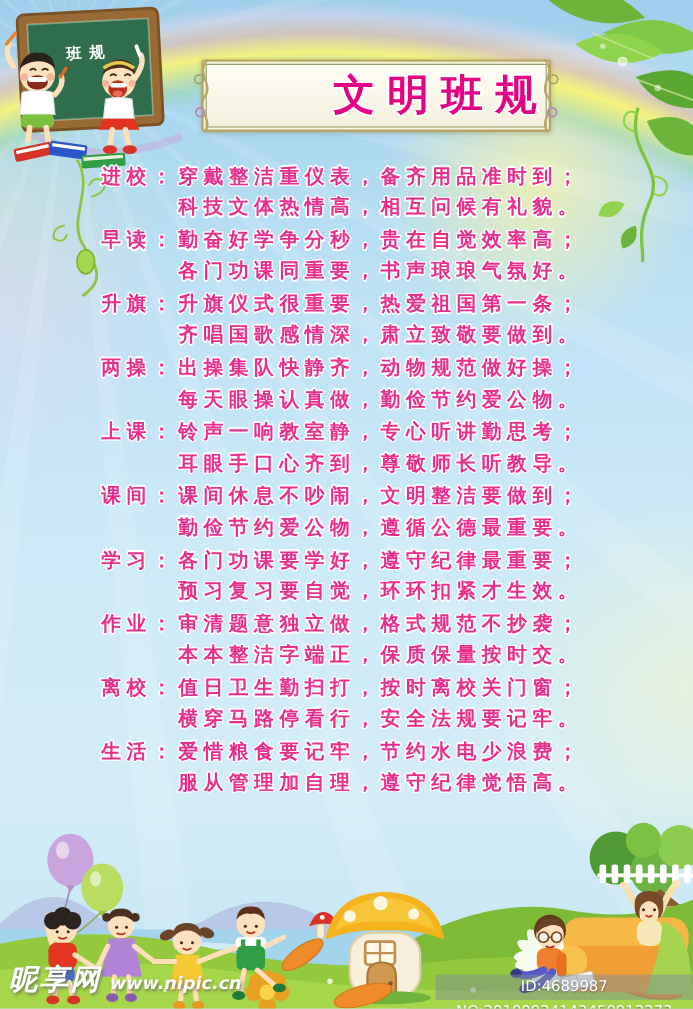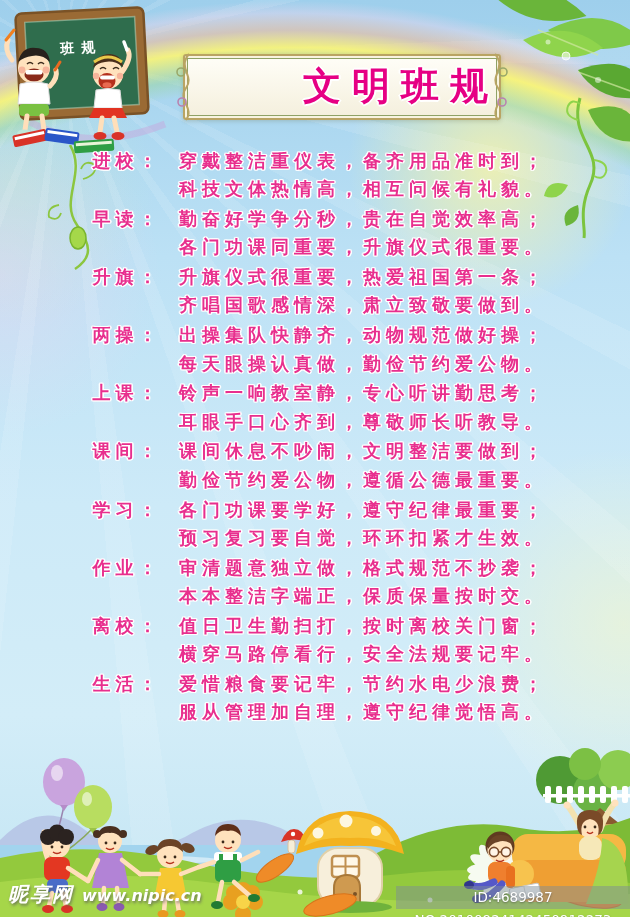--- a/index.html
+++ b/index.html
@@ -28,31 +28,31 @@
   .title-frame{position:absolute;left:183px;top:54px;width:314px;height:62px;
     background:linear-gradient(180deg,#fffef8,#f4efdc);
     border:2px solid #b9a463;border-radius:3px;
     box-shadow:inset 0 0 0 2px #f8f4e0, inset 0 0 0 3px #8fa266, 0 1px 4px rgba(90,90,40,.25);}
   .title-text{font-size:38px;font-weight:bold;color:#e60084;letter-spacing:11px;
     line-height:60px;text-align:right;text-indent:11px;
     text-shadow:-2px 0 #fff,2px 0 #fff,0 -2px #fff,0 2px #fff,-1px -1px #fff,1px 1px #fff,1px -1px #fff,-1px 1px #fff;padding-left:24px;}
   .flourish{position:absolute;top:-6px;}
 
   
-  .rules{position:absolute;left:92px;top:147px;width:472px;text-align:center;}
+  .rules{position:absolute;left:92px;top:147px;width:472px;}
   .rule{display:flex;margin-bottom:1.5px;}
   .rule,.rule *{font-size:18px;font-weight:bold;color:#e82f8e;letter-spacing:5px;line-height:28.3px;
     text-shadow:-1.4px 0 #fff,1.4px 0 #fff,0 -1.4px #fff,0 1.4px #fff,-1px -1px #fff,1px 1px #fff,1px -1px #fff,-1px 1px #fff;}
   .rule-label{width:70px;flex:none;}
   .rule-lines{flex:1;}
 
   
   .watermark{position:absolute;left:8px;bottom:9px;color:#fff;font-style:italic;font-weight:bold;
     text-shadow:1px 2px 3px rgba(90,90,90,.75);z-index:30;white-space:nowrap;}
-  .wm-name{font-size:20px;letter-spacing:2px;text-align:center;}
+  .wm-name{font-size:26px;letter-spacing:2px;text-align:center;}
   .wm-url{font-size:16px;margin-left:8px;}
   .id-badge{position:absolute;right:0;bottom:8px;width:234px;height:23px;z-index:30;
     background:rgba(125,140,150,.48);color:#fff;font-size:13.5px;line-height:23px;text-align:center;
     text-shadow:0 1px 2px rgba(60,60,60,.6);}
 </style>
 </head>
 <body>
 
 <div class="poster">
 
@@ -171,21 +171,21 @@
       <div class="rule-label">进校：</div>
       <div class="rule-lines">
           <div>穿戴整洁重仪表，备齐用品准时到；</div>
           <div>科技文体热情高，相互问候有礼貌。</div>
         </div>
     </div>
     <div class="rule">
       <div class="rule-label">早读：</div>
       <div class="rule-lines">
           <div>勤奋好学争分秒，贵在自觉效率高；</div>
-          <div>各门功课同重要，升旗仪式很重要。</div>
+          <div>各门功课同重要，书声琅琅气氛好。</div>
         </div>
     </div>
     <div class="rule">
       <div class="rule-label">升旗：</div>
       <div class="rule-lines">
           <div>升旗仪式很重要，热爱祖国第一条；</div>
           <div>齐唱国歌感情深，肃立致敬要做到。</div>
         </div>
     </div>
     <div class="rule">

